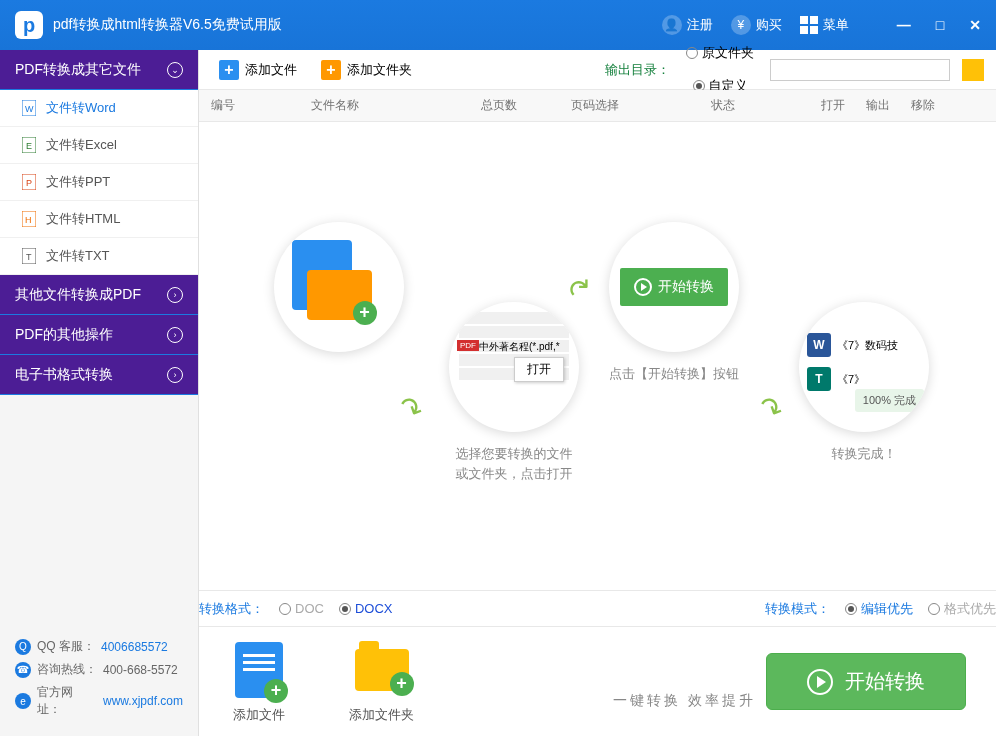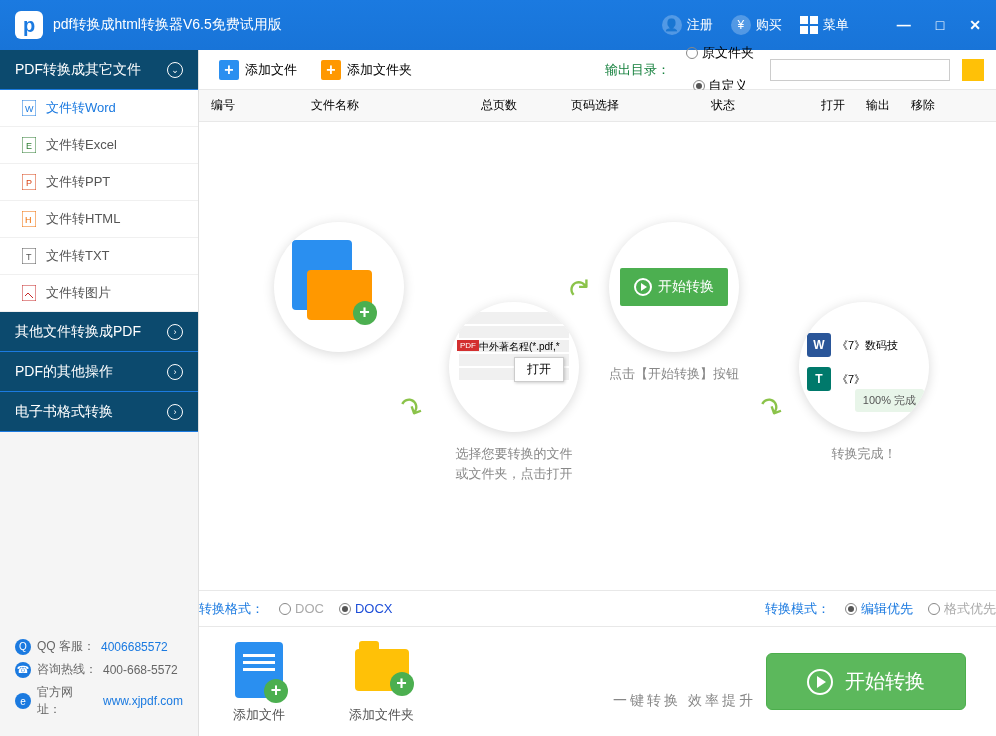--- a/index.html
+++ b/index.html
@@ -12,21 +12,21 @@
 .title-actions { display: flex; align-items: center; gap: 18px; }
 .title-btn { display: flex; align-items: center; gap: 5px; font-size: 13px; cursor: pointer; }
 .circle-icon { width: 20px; height: 20px; border-radius: 50%; background: rgba(255,255,255,0.25); display: flex; align-items: center; justify-content: center; font-size: 12px; }
 .menu-squares { display: grid; grid-template-columns: 8px 8px; gap: 2px; }
 .menu-squares span { width: 8px; height: 8px; background: #fff; }
 .win-controls { display: flex; gap: 25px; margin-left: 30px; font-size: 14px; }
 .win-btn { cursor: pointer; font-weight: bold; }
 
 .container { display: flex; height: 686px; }
 .sidebar { width: 198px; background: #f5f5f5; display: flex; flex-direction: column; }
-.side-section { height: 40px; background: #0c4a6e; color: #fff; display: flex; align-items: center; padding: 0 15px; font-size: 14px; cursor: pointer; border-bottom: 1px solid #1b7ae0; }
+.side-section { height: 40px; background: #4c1d95; color: #fff; display: flex; align-items: center; padding: 0 15px; font-size: 14px; cursor: pointer; border-bottom: 1px solid #1b7ae0; }
 .side-section .arrow { margin-left: auto; width: 16px; height: 16px; border: 1.5px solid #fff; border-radius: 50%; display: flex; align-items: center; justify-content: center; font-size: 9px; }
 .side-item { height: 37px; background: #fff; display: flex; align-items: center; padding: 0 15px 0 22px; font-size: 13px; cursor: pointer; border-bottom: 1px solid #f0f0f0; color: #555; }
 .side-item.active { color: #1b7ae0; }
 .side-item .file-icon { width: 14px; height: 16px; margin-right: 10px; }
 .sidebar-spacer { flex: 1; background: #f5f5f5; }
 .sidebar-footer { padding: 12px 15px; font-size: 12px; color: #666; background: #f5f5f5; }
 .footer-row { display: flex; align-items: center; gap: 6px; margin-bottom: 6px; }
 .footer-icon { width: 16px; height: 16px; border-radius: 50%; background: #1b7ae0; color: #fff; display: flex; align-items: center; justify-content: center; font-size: 10px; }
 .link { color: #1b7ae0; }
 
@@ -37,21 +37,21 @@
 .plus-blue { background: #2a8ff0; }
 .plus-orange { background: #ff9800; }
 .output-label { color: #15803d; margin-left: auto; margin-right: 8px; }
 .radio-group { display: flex; gap: 15px; align-items: center; flex-direction: column; }
 .radio-item { display: flex; align-items: center; gap: 4px; cursor: pointer; font-size: 13px; }
 .radio { width: 12px; height: 12px; border: 1px solid #888; border-radius: 50%; display: flex; align-items: center; justify-content: center; }
 .radio.checked::after { content: ''; width: 6px; height: 6px; background: #555; border-radius: 50%; }
 .path-input { width: 180px; height: 22px; border: 1px solid #ccc; margin-left: 8px; }
 .folder-btn { width: 22px; height: 22px; background: #ffc107; margin-left: 4px; cursor: pointer; }
 
-.table-header { height: 32px; display: flex; align-items: center; padding: 0 12px; background: #f8f8f8; border-bottom: 1px solid #e8e8e8; font-size: 12px; color: #000000; }
+.table-header { height: 32px; display: flex; align-items: center; padding: 0 12px; background: #f8f8f8; border-bottom: 1px solid #e8e8e8; font-size: 12px; color: #737373; }
 .th { text-align: left; }
 .th-num { width: 100px; }
 .th-name { width: 170px; }
 .th-pages { width: 90px; }
 .th-range { width: 140px; }
 .th-status { width: 110px; }
 .th-open { width: 45px; }
 .th-output { width: 45px; }
 .th-remove { width: 45px; }
 
@@ -182,27 +182,20 @@
           <text x="3" y="12" font-size="9" fill="#ef6c00">H</text>
         </svg>
       <span>文件转HTML</span>
     </div>
     <div class="side-item">
       <svg class="file-icon" viewBox="0 0 14 16">
           <rect width="14" height="16" fill="none" stroke="#555" rx="1"></rect>
           <text x="4" y="12" font-size="9" fill="#555">T</text>
         </svg>
       <span>文件转TXT</span>
-    </div>
-    <div class="side-item">
-      <svg class="file-icon" viewBox="0 0 14 16">
-          <rect width="14" height="16" fill="none" stroke="#c62828" rx="1"></rect>
-          <path d="M3 11l3-3 5 5" stroke="#c62828" fill="none"></path>
-        </svg>
-      <span>文件转图片</span>
     </div>
     <div class="side-section">
       <span>其他文件转换成PDF</span>
       <span class="arrow">›</span>
     </div>
     <div class="side-section">
       <span>PDF的其他操作</span>
       <span class="arrow">›</span>
     </div>
     <div class="side-section">

